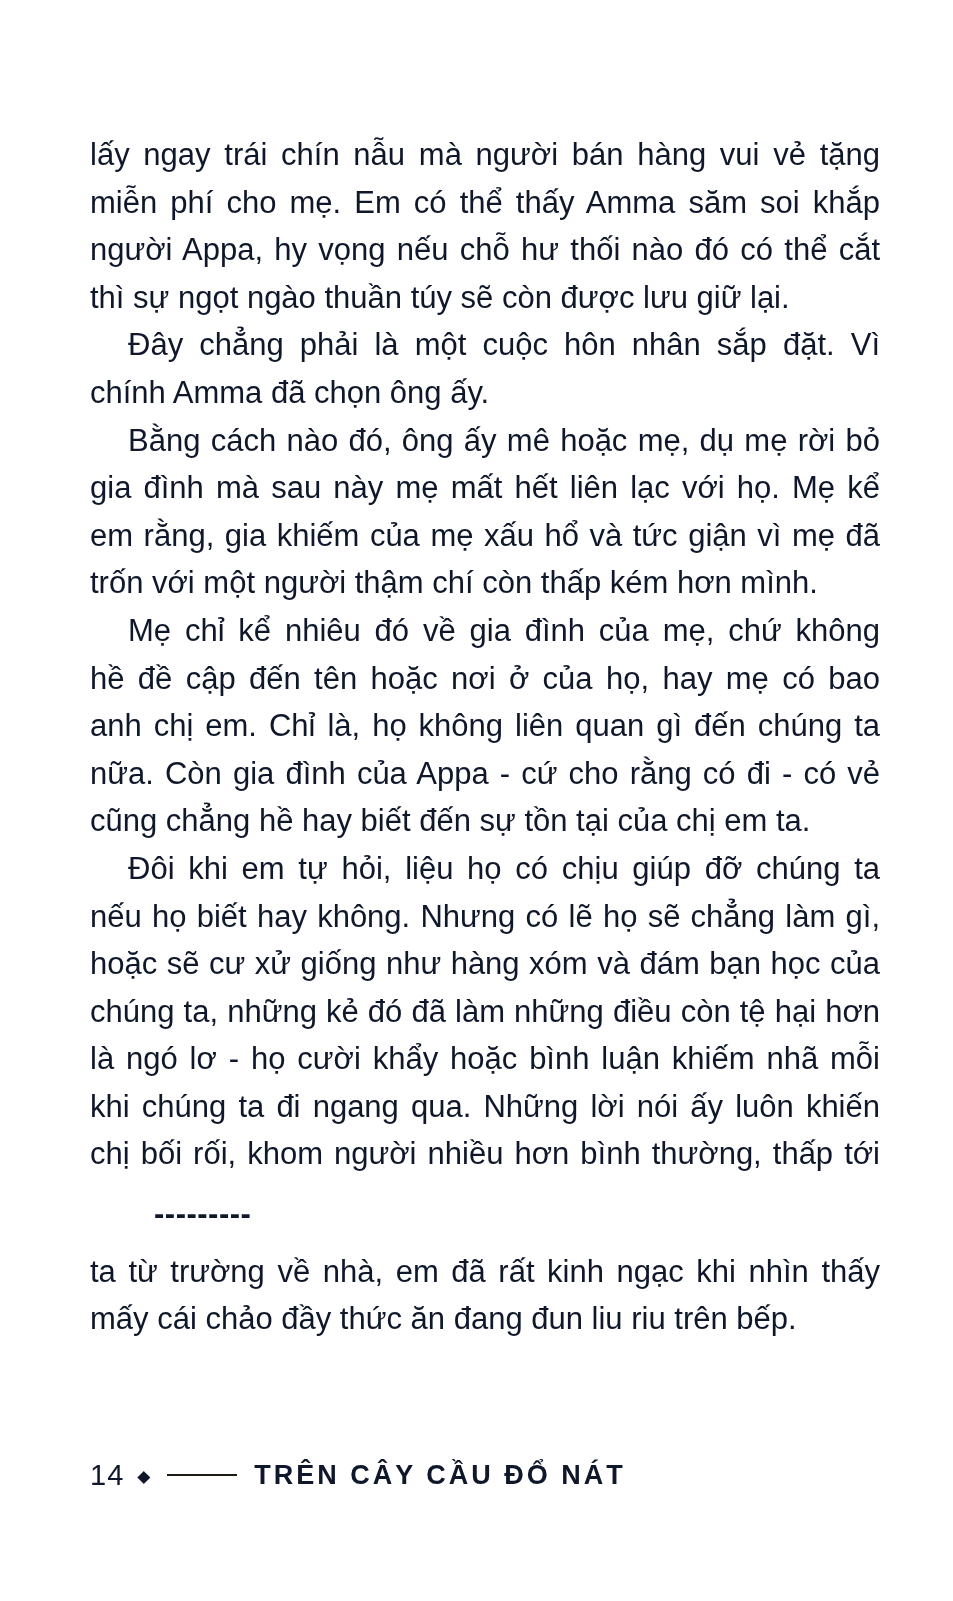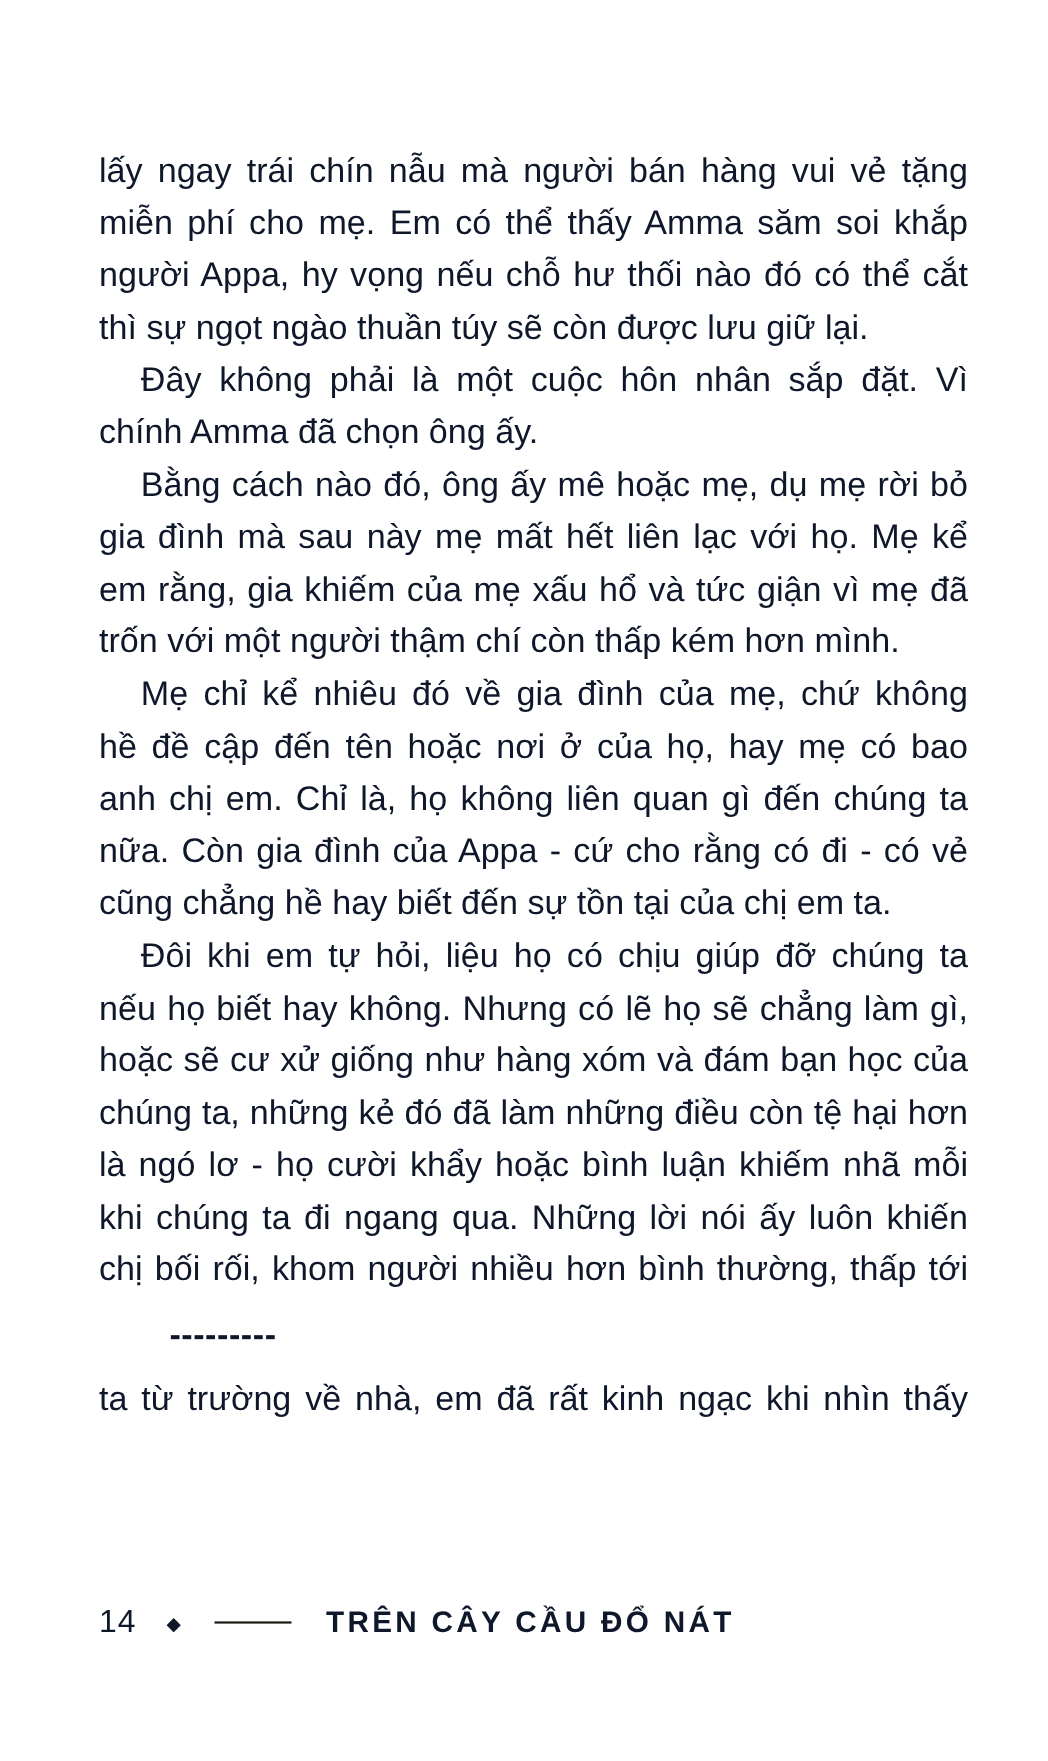--- a/index.html
+++ b/index.html
@@ -41,21 +41,21 @@
     font-weight: bold;
     letter-spacing: 0.5px;
   }
   .footer {
     position: absolute;
     left: 90px;
     top: 1456px;
     height: 38px;
     display: flex;
     align-items: center;
-    gap: 27px;
+    gap: 13px;
   }
   .footer .pagenum {
     font-size: 29px;
     letter-spacing: 1px;
   }
   .footer .diamond {
     font-size: 17px;
     line-height: 1;
     padding-top: 2px;
   }
@@ -73,40 +73,41 @@
 </style>
 </head>
 <body>
 
 <div class="page">
   <div class="body-text" id="body-text">
       <div class="line">lấy ngay trái chín nẫu mà người bán hàng vui vẻ tặng</div>
       <div class="line">miễn phí cho mẹ. Em có thể thấy Amma săm soi khắp</div>
       <div class="line">người Appa, hy vọng nếu chỗ hư thối nào đó có thể cắt bỏ</div>
       <div class="line last">thì sự ngọt ngào thuần túy sẽ còn được lưu giữ lại.</div>
-      <div class="line indent">Đây không phải là một cuộc hôn nhân sắp đặt. Vì</div>
+      <div class="line indent">Đây chẳng phải là một cuộc hôn nhân sắp đặt. Vì</div>
       <div class="line last">chính Amma đã chọn ông ấy.</div>
       <div class="line indent">Bằng cách nào đó, ông ấy mê hoặc mẹ, dụ mẹ rời bỏ</div>
       <div class="line">gia đình mà sau này mẹ mất hết liên lạc với họ. Mẹ kể với</div>
       <div class="line">em rằng, gia khiếm của mẹ xấu hổ và tức giận vì mẹ đã bỏ</div>
       <div class="line last">trốn với một người thậm chí còn thấp kém hơn mình.</div>
       <div class="line indent">Mẹ chỉ kể nhiêu đó về gia đình của mẹ, chứ không</div>
       <div class="line">hề đề cập đến tên hoặc nơi ở của họ, hay mẹ có bao hàng</div>
       <div class="line">anh chị em. Chỉ là, họ không liên quan gì đến chúng ta</div>
       <div class="line">nữa. Còn gia đình của Appa - cứ cho rằng có đi - có vẻ</div>
       <div class="line last">cũng chẳng hề hay biết đến sự tồn tại của chị em ta.</div>
       <div class="line indent">Đôi khi em tự hỏi, liệu họ có chịu giúp đỡ chúng ta</div>
       <div class="line">nếu họ biết hay không. Nhưng có lẽ họ sẽ chẳng làm gì,</div>
       <div class="line">hoặc sẽ cư xử giống như hàng xóm và đám bạn học của</div>
       <div class="line">chúng ta, những kẻ đó đã làm những điều còn tệ hại hơn</div>
       <div class="line">là ngó lơ - họ cười khẩy hoặc bình luận khiếm nhã mỗi</div>
       <div class="line">khi chúng ta đi ngang qua. Những lời nói ấy luôn khiến</div>
       <div class="line">chị bối rối, khom người nhiều hơn bình thường, thấp tới</div>
       <div class="line last sep-line">---------</div>
       <div class="line">ta từ trường về nhà, em đã rất kinh ngạc khi nhìn thấy</div>
+      <div class="line last">mấy cái chảo đầy thức ăn đang đun liu riu trên bếp.</div>
     </div>
   <div class="footer">
     <span class="pagenum">14</span>
     <span class="diamond">◆</span>
     <span class="rule"></span>
     <span class="title">TRÊN CÂY CẦU ĐỔ NÁT</span>
   </div>
 </div>
 
 </body></html>

